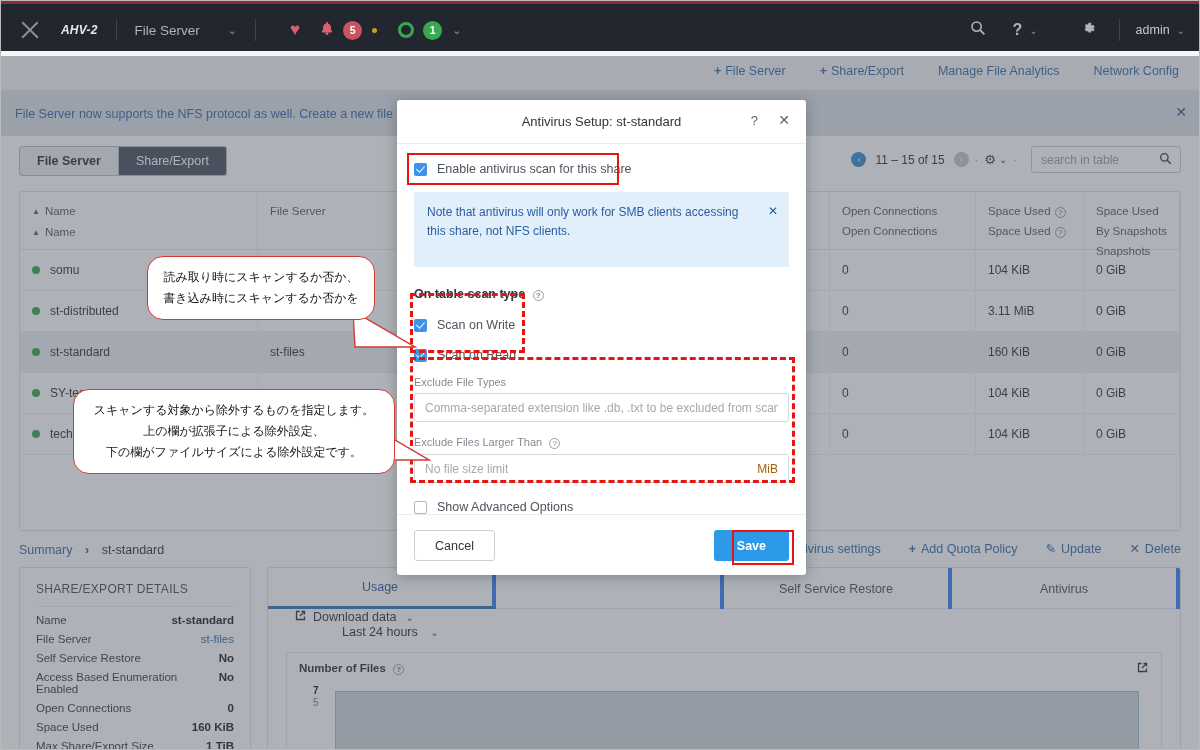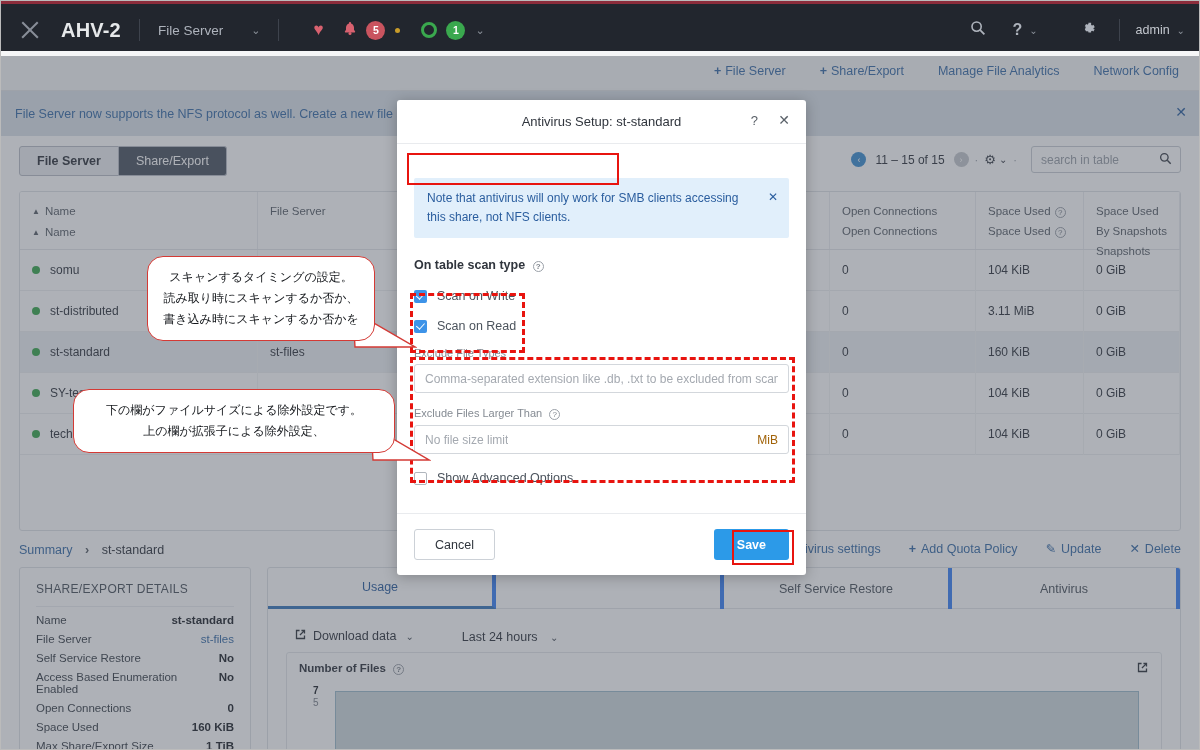--- a/index.html
+++ b/index.html
@@ -18,21 +18,21 @@
     border-top: 3px solid #8c2c3b;
     display: flex; align-items: center;
   }
   .nav-x { margin-left: 18px; width: 22px; height: 22px; position: relative; opacity: .85; }
   .nav-x::before, .nav-x::after {
     content: ""; position: absolute; left: 0; top: 10px; width: 22px; height: 2.2px;
     background: #9aa0ab;
   }
   .nav-x::before { transform: rotate(45deg); }
   .nav-x::after { transform: rotate(-45deg); }
-  .nav-cluster { margin-left: 20px; color: #e6e8ea; font-size: 20px; font-weight: bold; letter-spacing: .2px; }
+  .nav-cluster { margin-left: 20px; color: #e6e8ea; font-size: 12px; font-weight: bold; letter-spacing: .2px; font-style: italic; }
   .nav-sep { width: 1px; height: 22px; background: #3e434d; margin: 0 18px; }
   .nav-ctx { color: #aeb3bc; font-size: 13.5px; }
   .nav-caret { color: #8a9099; font-size: 11px; margin-left: 28px; }
   .nav-icons { display: flex; align-items: center; gap: 0; margin-left: 16px; }
   .heart { color: #d8616f; font-size: 17px; margin-right: 20px; }
   .bell { color: #d8616f; font-size: 15px; margin-right: 9px; }
   .badge-red {
     width: 19px; height: 19px; border-radius: 50%; background: #c9545f; color: #fff;
     font-size: 10.5px; display: flex; align-items: center; justify-content: center; font-weight: bold;
   }
@@ -154,21 +154,21 @@
   .usage-card {
     position: absolute; left: 266px; top: 516px; width: 914px; height: 234px;
     border: 1px solid #dfe2e6; border-radius: 3px; background: #fff; overflow: hidden;
   }
   .utabs { display: flex; height: 41px; border-bottom: 1px solid #e4e7ea; }
   .utab {
     flex: 1; display: flex; align-items: center; justify-content: center;
     font-size: 12.5px; color: #4c545d; border-right: 4px solid #3b82f6; height: 41px;
   }
   .utab.active { color: #2a5d9e; border-bottom: 3px solid #3a78bb; font-weight: normal; }
-  .ubar { display: flex; align-items: flex-end; height: 35px; padding-left: 26px; font-size: 12.5px; color: #30353d; }
+  .ubar { display: flex; align-items: flex-start; height: 35px; padding-left: 26px; font-size: 12.5px; color: #30353d; flex-direction: column; }
   .ubar .dl { display: flex; align-items: center; }
   .ubar .cr { font-size: 10px; color: #4c545d; margin: 0 0 0 9px; }
   .ubar .lt { margin-left: 48px; }
   .chart-box {
     margin: 8px 18px 0 18px; border: 1px solid #e4e7ea; border-radius: 3px; height: 140px; position: relative;
   }
   .chart-title { position: absolute; left: 12px; top: 9px; font-size: 11.5px; color: #30353d; font-weight: bold; }
   .chart-ext { position: absolute; right: 12px; top: 8px; font-size: 12px; color: #30353d; }
   .plot { position: absolute; left: 48px; top: 38px; right: 22px; height: 70px; border: 1px solid #9dbccb; background: #cfd9de; }
   .yl { position: absolute; left: 26px; font-size: 10px; }
@@ -202,21 +202,21 @@
   }
   .cb::after {
     content: ""; position: absolute; left: 4px; top: 1px; width: 3.5px; height: 7px;
     border: solid #fff; border-width: 0 1.8px 1.8px 0; transform: rotate(42deg);
   }
   .cb.off { background: #fff; border: 1px solid #b0b6bd; }
   .cb.off::after { display: none; }
   .cblabel { font-size: 12.5px; color: #4c545d; margin-left: 10px; }
 
   .note {
-    margin-top: 16px; background: #e1effb; border-radius: 2px; padding: 11px 30px 11px 13px;
+    margin-top: 16px; background: #e1effb; border-radius: 2px; padding: 11px 30px 26px 13px;
     position: relative; color: #2a5d9e; font-size: 12px; line-height: 19px;
   }
   .note-x { position: absolute; right: 11px; top: 10px; font-weight: bold; font-size: 12px; color: #2a5d9e; }
 
   .sec-label { margin-top: 20px; font-size: 12.5px; color: #30353d; font-weight: bold; }
   .field-label { font-size: 11px; color: #858b93; margin-top: 14px; }
   .field {
     margin-top: 5px; height: 29px; border: 1px solid #d3d7dc; border-radius: 3px;
     display: flex; align-items: center; padding: 0 10px; background: #fff;
   }
@@ -511,20 +511,24 @@
 
   <div class="page-dim"></div>
 
   <div class="modal">
     <div class="modal-head">
       <div class="modal-title">Antivirus Setup: st-standard</div>
       <div class="modal-q">?</div>
       <div class="modal-x">✕</div>
     </div>
     <div class="modal-body">
+      <div class="cbrow">
+        <span class="cb"></span>
+        <span class="cblabel">Enable antivirus scan for this share</span>
+      </div>
 
       <div class="note">
         <span>Note that antivirus will only work for SMB clients accessing this share, not NFS clients.</span>
         <span class="note-x">✕</span>
       </div>
 
       <div class="sec-label">
         <span>On table scan type</span>
         <span class="hint-ico">?</span>
       </div>
@@ -565,26 +569,26 @@
 
   <div class="hl-solid" style="left:406px; top:152px; width:212px; height:32px;"></div>
   <div class="hl-dash" style="left:409px; top:292px; width:115px; height:60px;"></div>
   <div class="hl-dash" style="left:409px; top:356px; width:385px; height:126px;"></div>
   <div class="hl-solid" style="left:731px; top:529px; width:62px; height:35px;"></div>
 
   <svg class="tail" style="left:352px; top:310px; width:64px; height:44px;">
     <polygon points="0,0 62,36 2,36" fill="#ffffff" stroke="#d43a35" stroke-width="1.4"></polygon>
   </svg>
   <div class="callout" style="left:146px; top:255px; width:228px;">
-    <span class="ln">スキャンするタイミングの設定。</span>
     <span class="ln">読み取り時にスキャンするか否か、</span>
     <span class="ln">書き込み時にスキャンするか否かを</span>
   </div>
 
   <svg class="tail" style="left:370px; top:425px; width:60px; height:42px;">
     <polygon points="0,0 58,34 2,34" fill="#ffffff" stroke="#d43a35" stroke-width="1.4"></polygon>
   </svg>
   <div class="callout" style="left:72px; top:388px; width:322px;">
+    <span class="ln">スキャンする対象から除外するものを指定します。</span>
+    <span class="ln">上の欄が拡張子による除外設定、</span>
     <span class="ln">下の欄がファイルサイズによる除外設定です。</span>
-    <span class="ln">上の欄が拡張子による除外設定、</span>
   </div>
 
 </div>
 
 </body></html>

